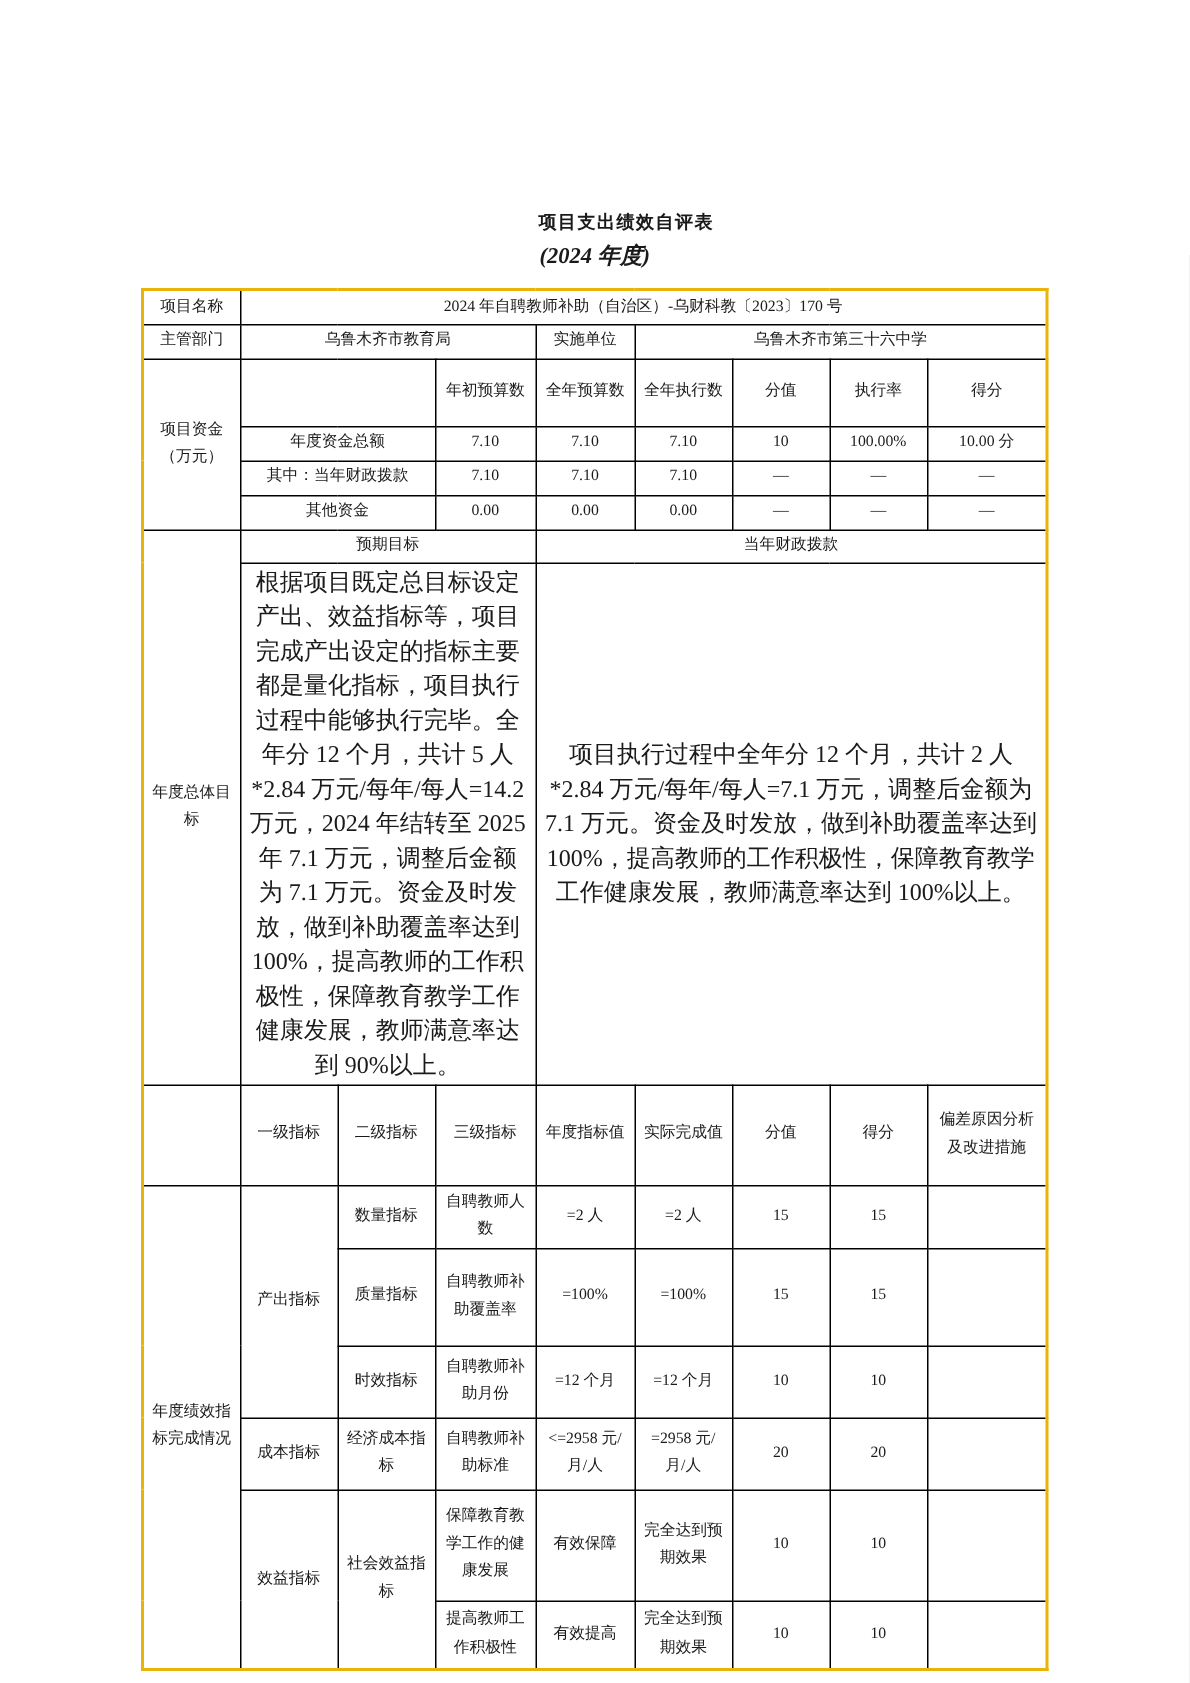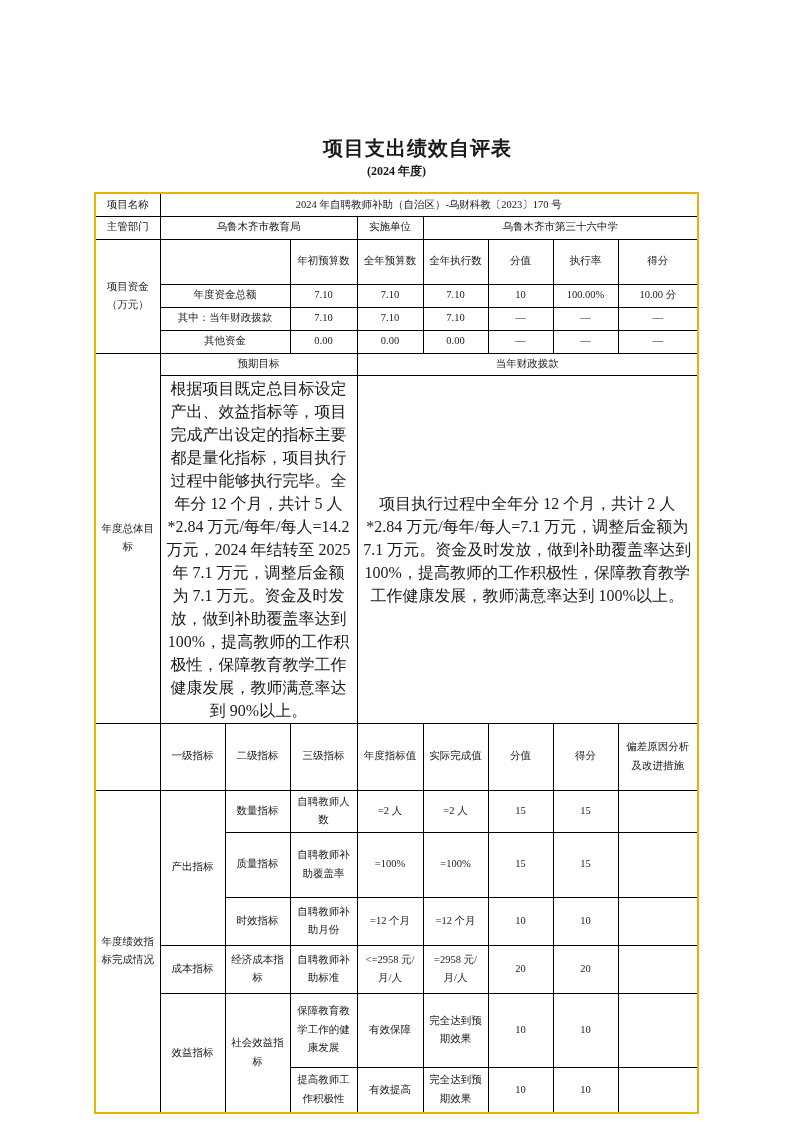--- a/index.html
+++ b/index.html
@@ -8,30 +8,31 @@
     position: relative;
     width: 793px;
     height: 1122px;
     margin: 0 auto;
     background: #ffffff;
     color: #1a1a1a;
     font-family: "Liberation Serif", "DejaVu Serif", serif;
   }
   .title-block { padding-top: 136px; text-align: center; }
   .doc-title {
-    font-size: 20px;
+    font-size: 12px;
     font-weight: bold;
     line-height: 24px;
     letter-spacing: 1px;
     margin-left: 42px;
   }
   .doc-subtitle {
-    font-size: 12px;
+    font-size: 15px;
     font-weight: bold;
     line-height: 22px;
+    font-style: italic;
   }
   table.main {
     margin: 10px auto 0 auto;
     width: 603px;
     border-collapse: collapse;
     table-layout: fixed;
     border: 2px solid #eab308;
     font-size: 10.5px;
     line-height: 1.75;
   }

